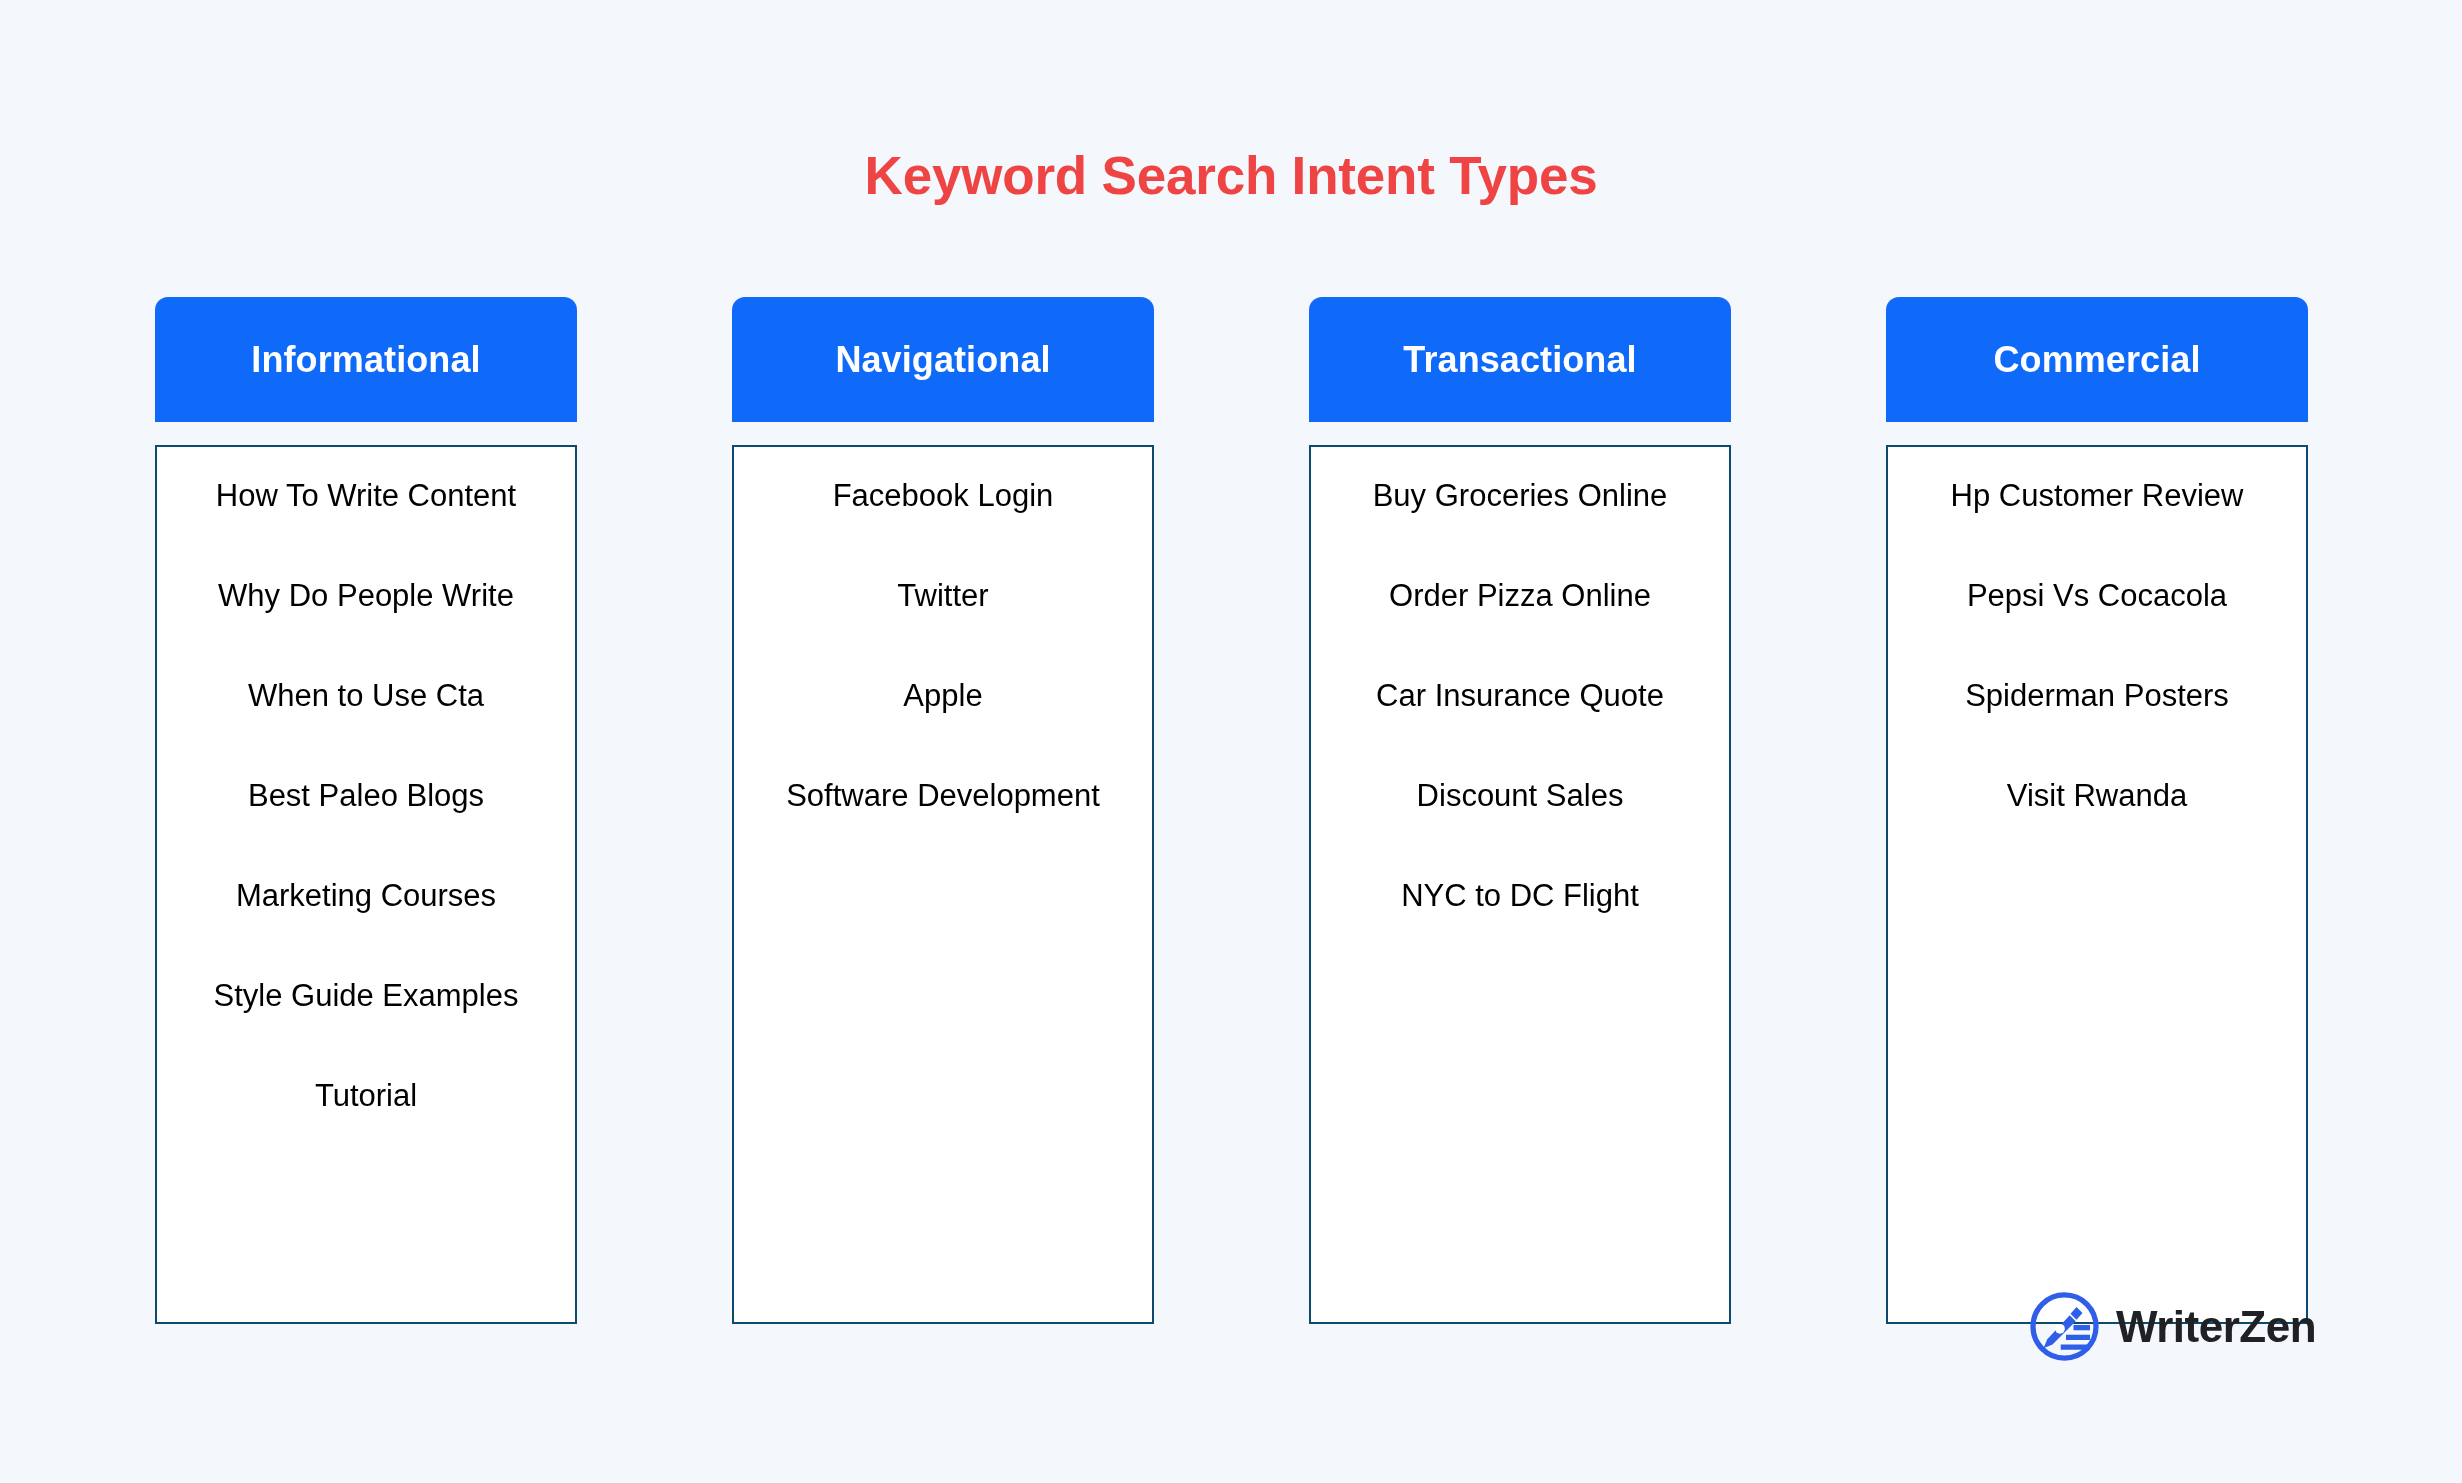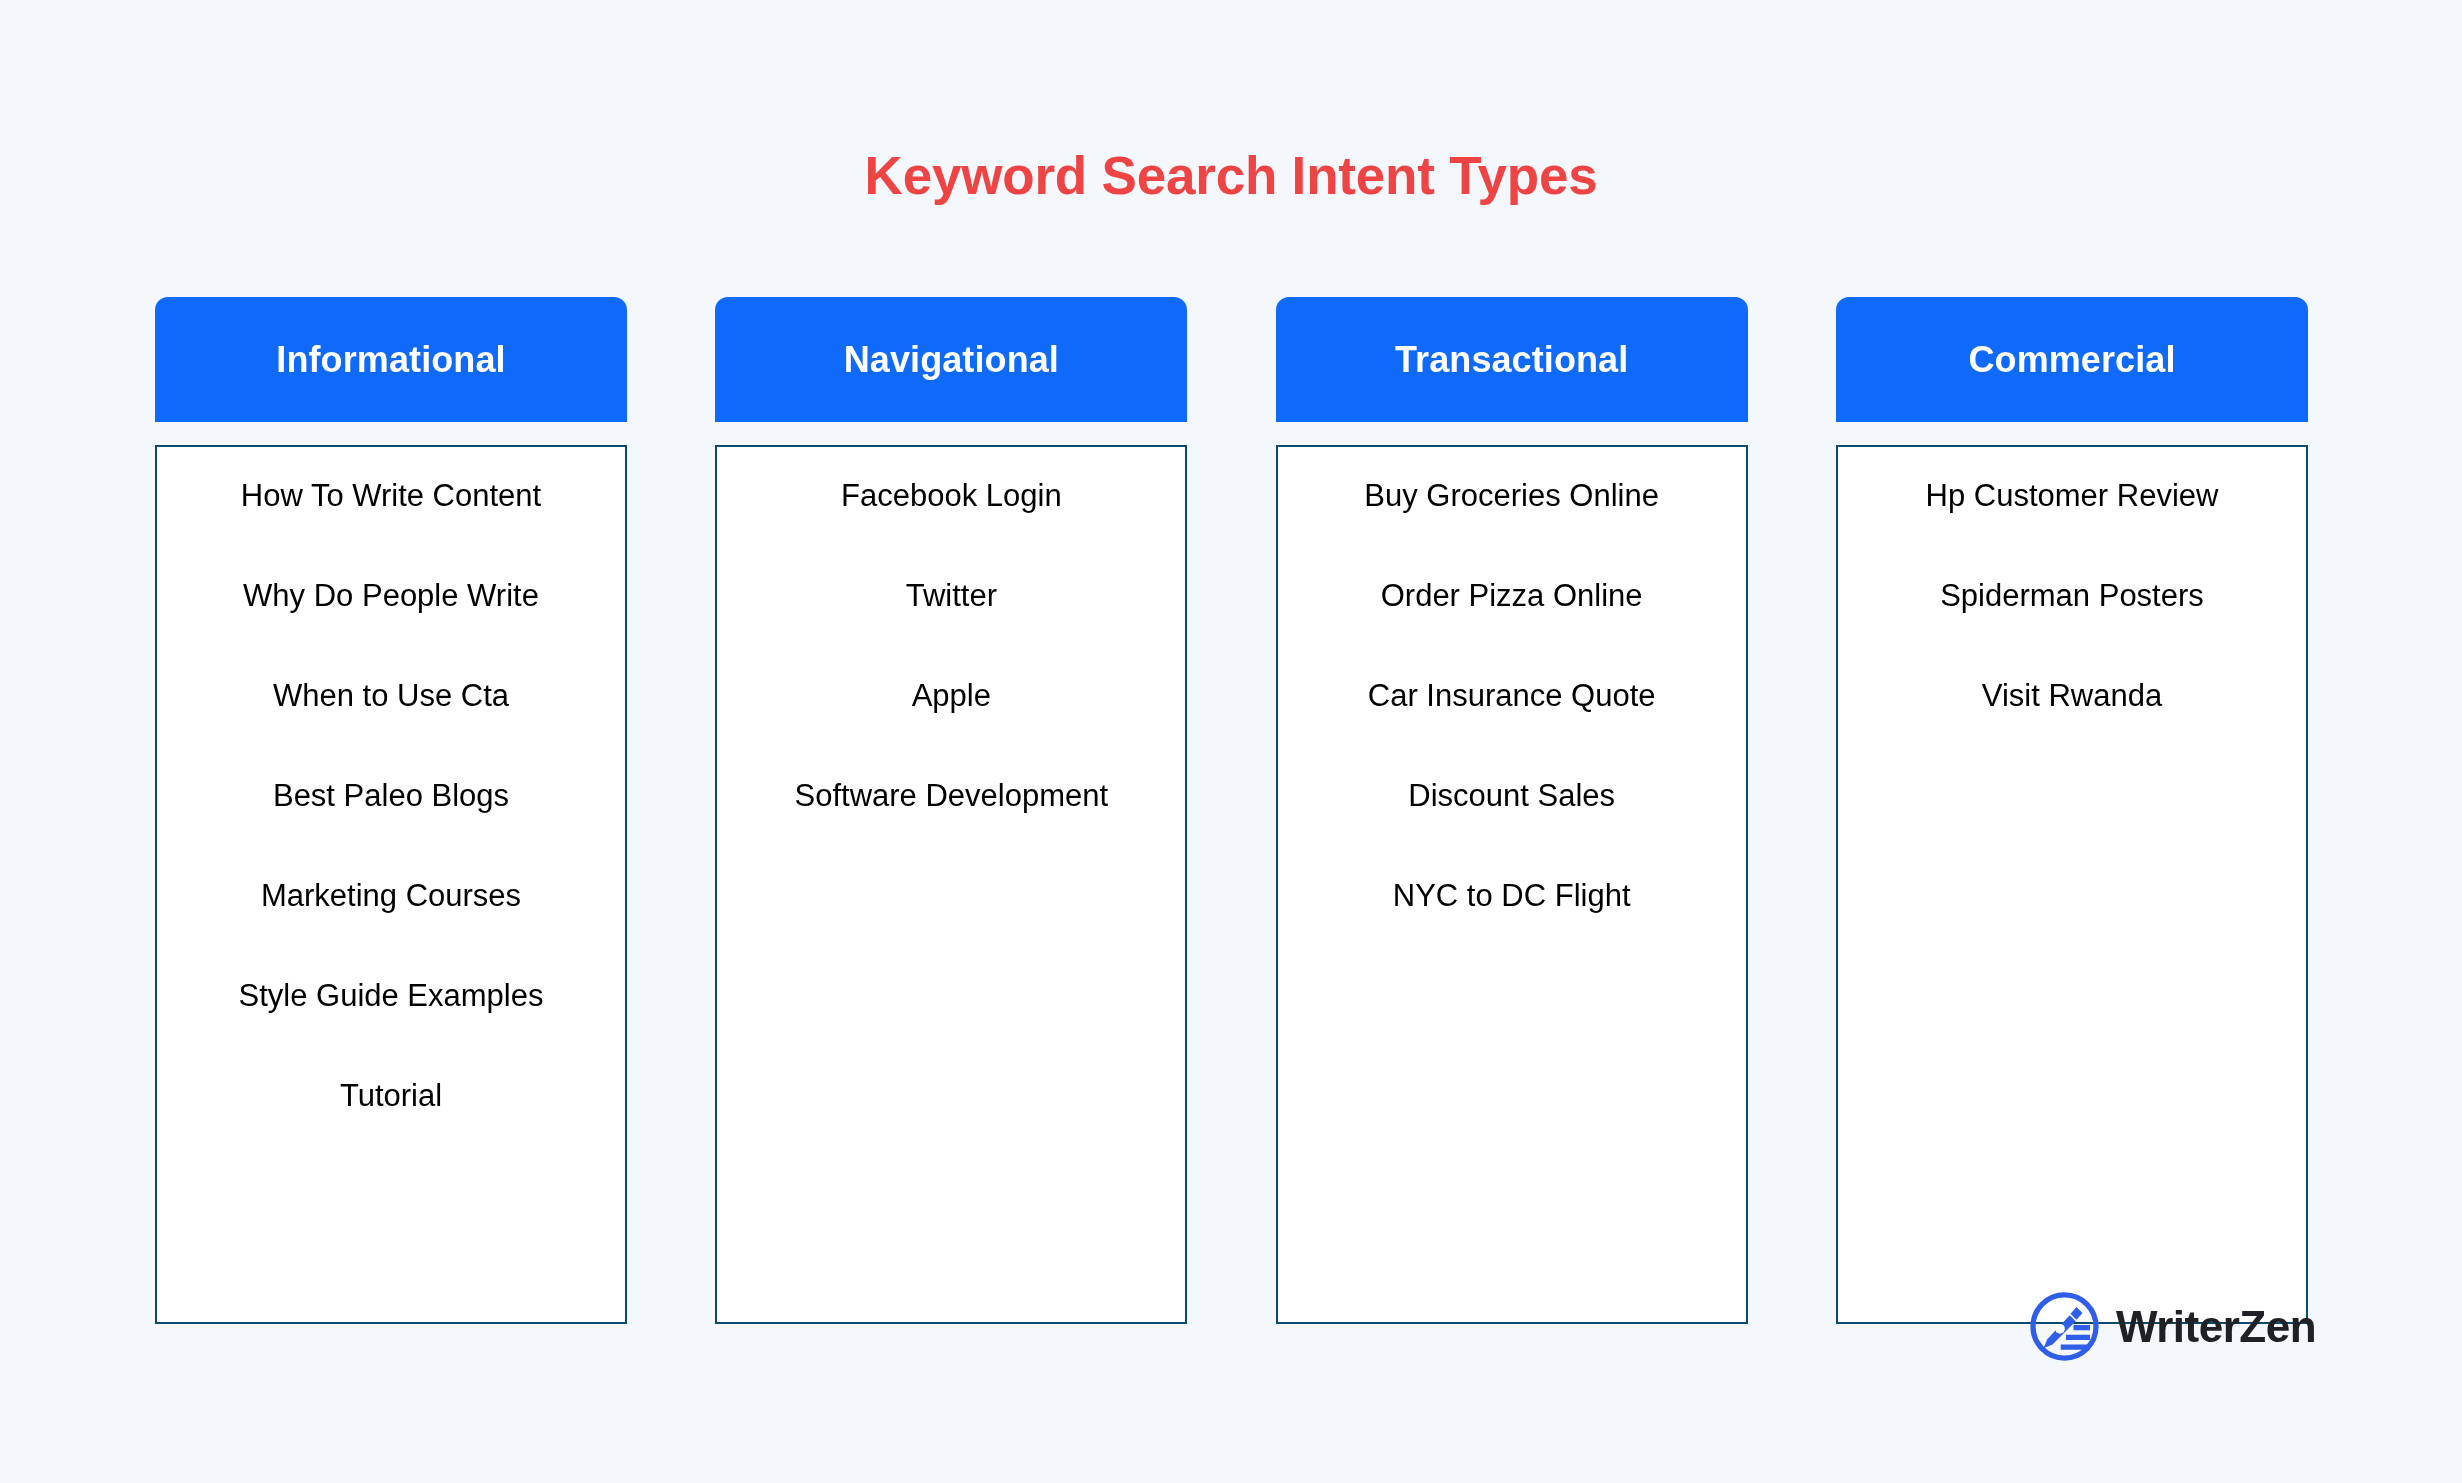--- a/index.html
+++ b/index.html
@@ -33,21 +33,21 @@
     left: 155px;
     top: 297px;
     width: 2153px;
     height: 1027px;
     display: flex;
     flex-direction: row;
     justify-content: space-between;
   }
 
   .intent-column {
-    width: 472px;
+    width: 422px;
     display: flex;
     flex-direction: column;
   }
 
   .column-header {
     height: 125px;
     background: #0f6afa;
     border-radius: 13px 13px 0 0;
     display: flex;
     align-items: center;
@@ -149,20 +149,21 @@
         <div class="keyword-item">Discount Sales</div>
         <div class="keyword-item">NYC to DC Flight</div>
       </div>
     </div>
     <div class="intent-column">
       <div class="column-header">
         <span class="column-header-label">Commercial</span>
       </div>
       <div class="column-body">
         <div class="keyword-item">Hp Customer Review</div>
+        <div class="keyword-item">Pepsi Vs Cocacola</div>
         <div class="keyword-item">Spiderman Posters</div>
         <div class="keyword-item">Visit Rwanda</div>
       </div>
     </div>
   </div>
 
 <div id="brand-logo">
   <svg id="brand-mark" viewBox="0 0 100 100">
     <circle cx="50" cy="50" r="42" fill="none" stroke="#2f5ee8" stroke-width="7"></circle>
     <path d="M66 24 L74 32 L66 41 L58 33 Z" fill="#2f5ee8"></path>

